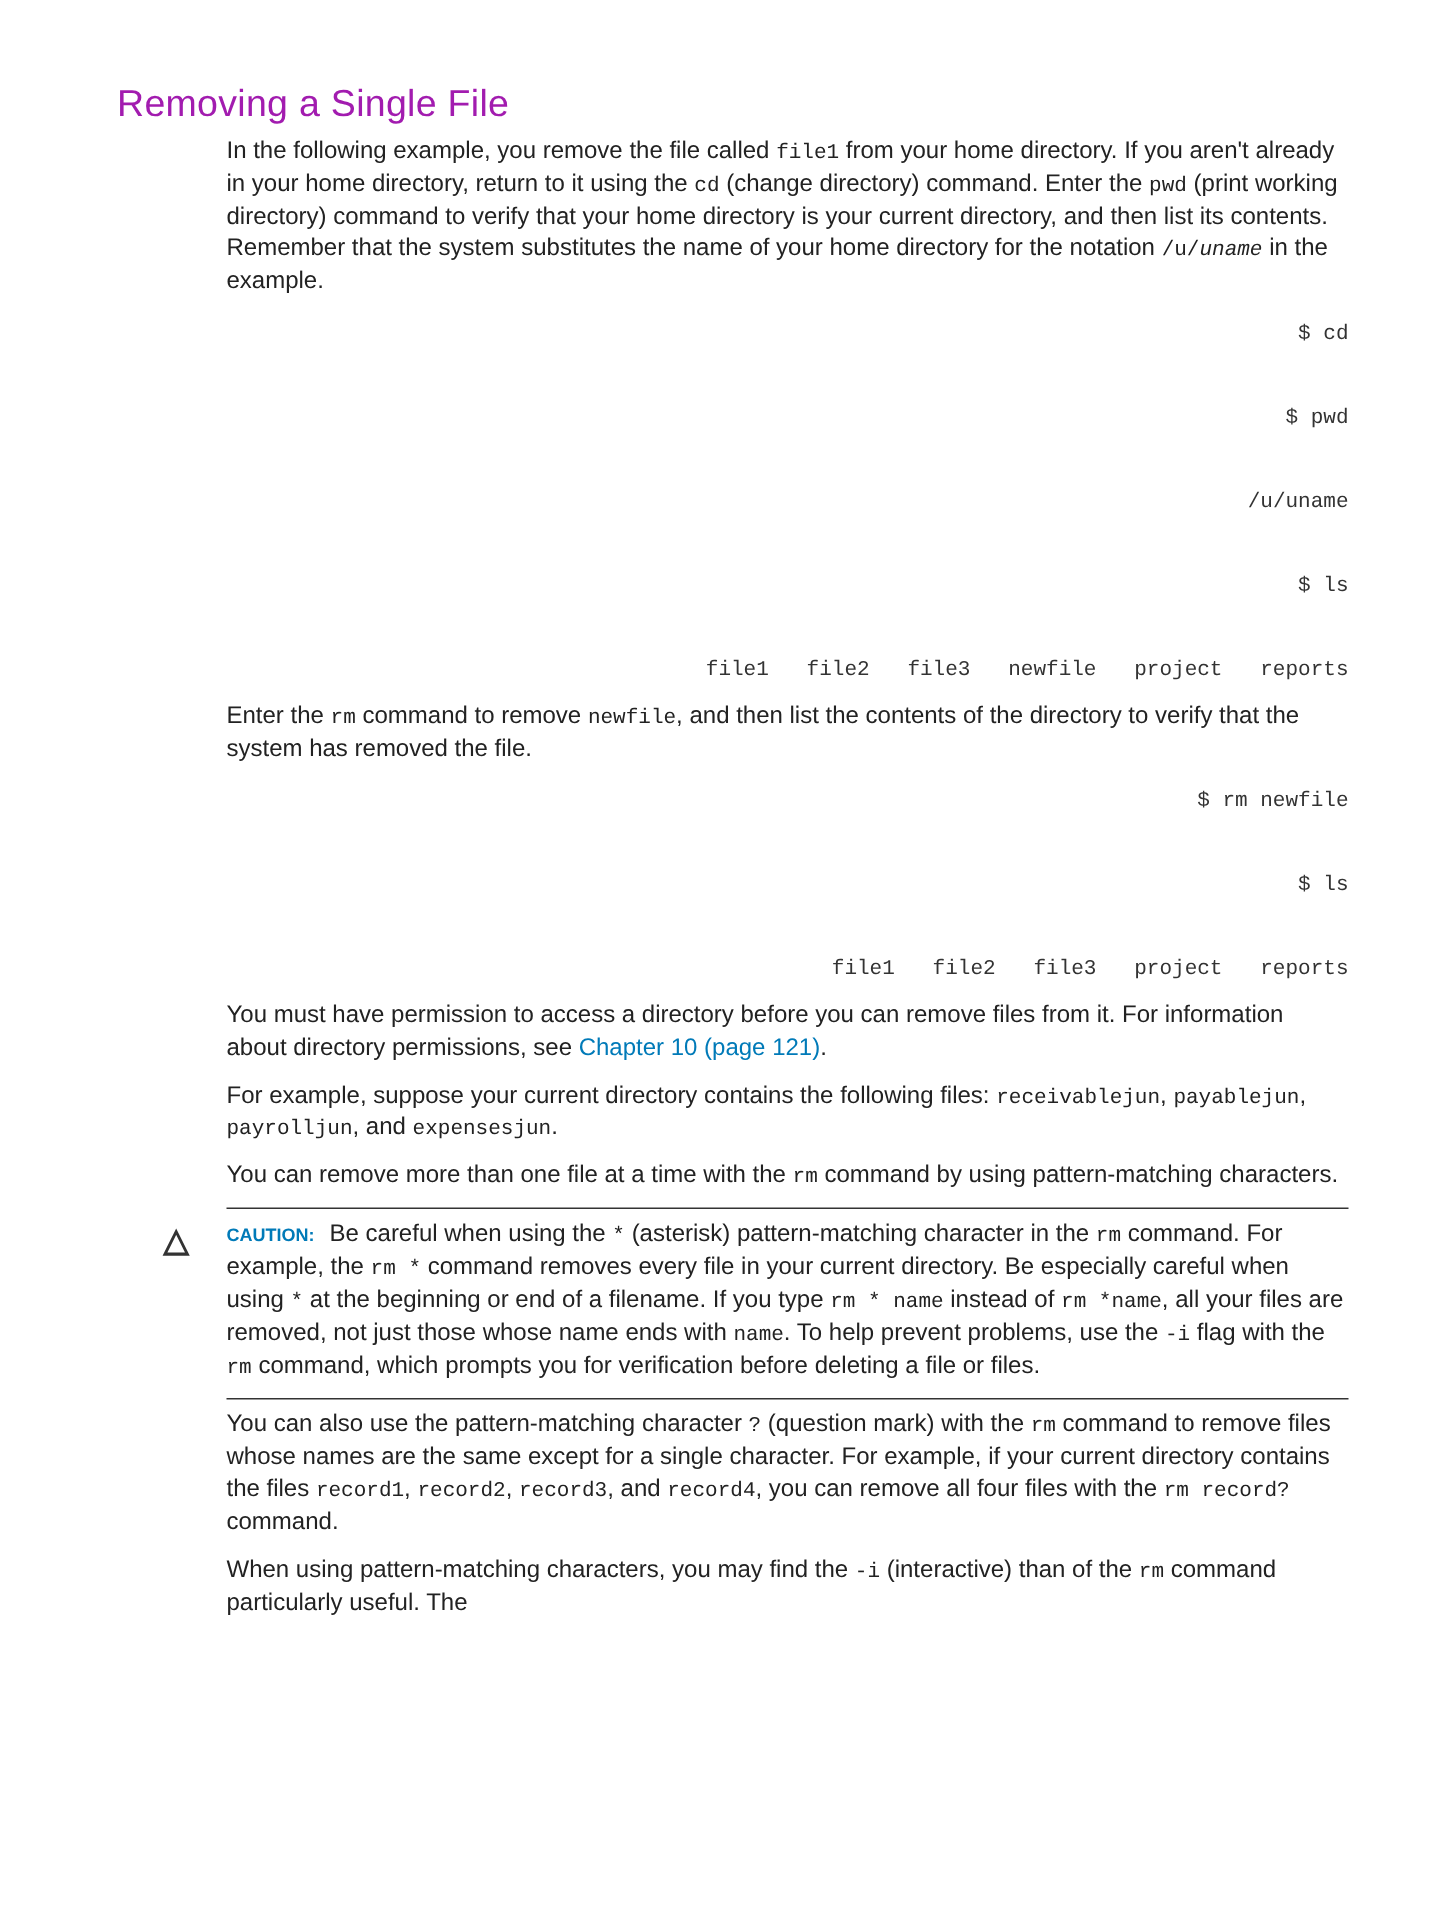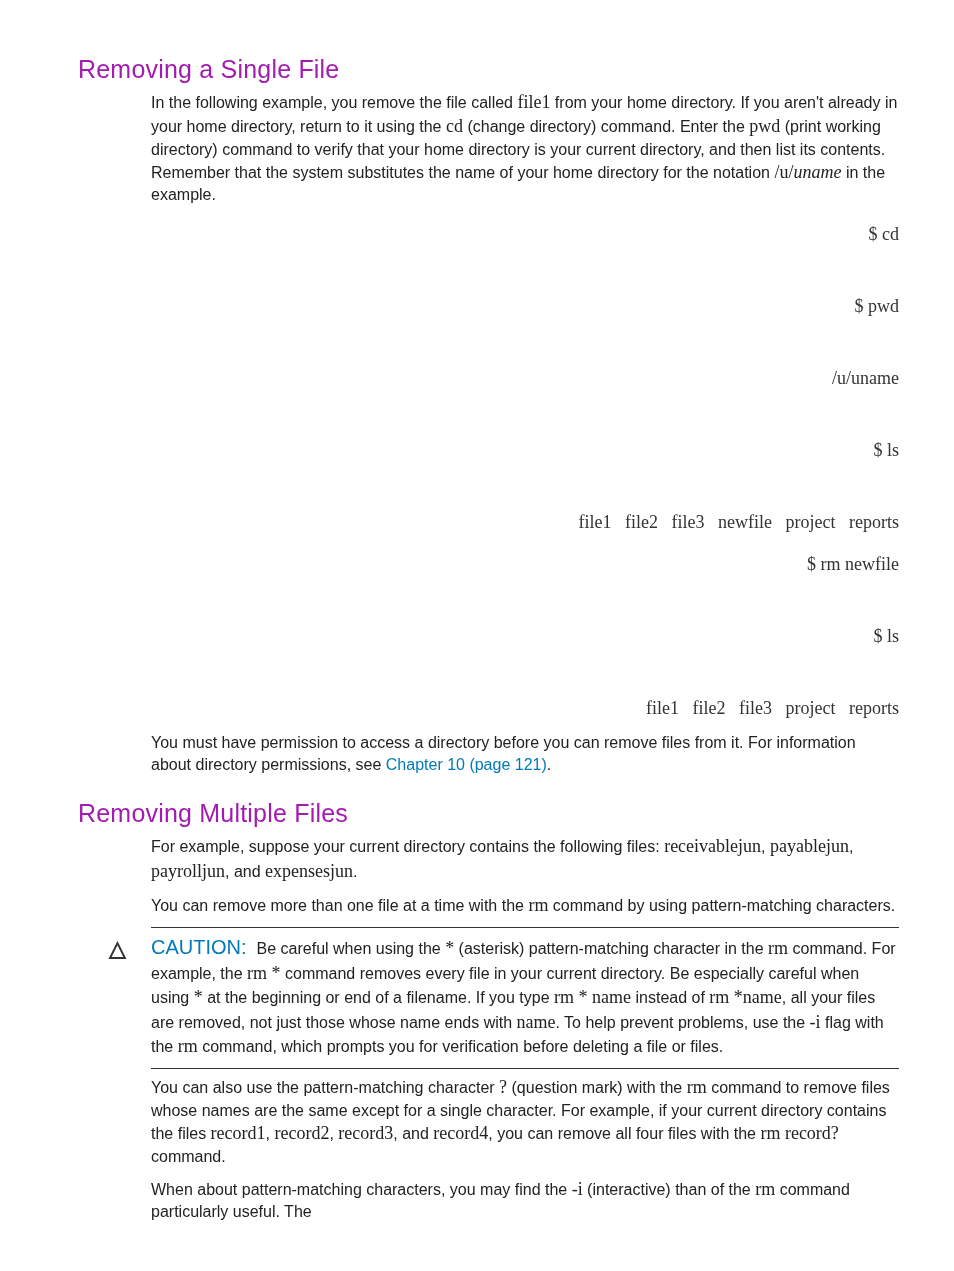--- a/index.html
+++ b/index.html
@@ -25,22 +25,22 @@
   .indent {
     margin-left: 73px;
   }
   p {
     font-size: 16px;
     line-height: 1.35;
     margin: 6px 0 10px 0;
     color: #222;
   }
   .mono, code {
-    font-family: Liberation Serif, serif;
-    font-size: 18px;
+    font-family: Liberation Mono, monospace;
+    font-size: 14px;
   }
   pre.mono {
     margin: 6px 0 6px 0;
     line-height: 2.0;
     white-space: pre;
     text-align: right;
   }
   a.link {
     color: #007ab8;
     text-decoration: none;
@@ -57,22 +57,22 @@
   .caution-icon {
     position: absolute;
     left: -42px;
     top: 2px;
     font-size: 22px;
     font-weight: bold;
     font-family: Arial, sans-serif;
   }
   .caution-label {
     color: #007ab8;
-    font-weight: 400;
-    font-size: 20px;
+    font-weight: 700;
+    font-size: 12px;
     margin-right: 10px;
   }
 </style>
 </head>
 <body>
 
 <div class="page">
 
   <h2 class="section">Removing a Single File</h2>
 
@@ -84,35 +84,37 @@
     <pre class="mono">$ cd
 
 $ pwd
 
 /u/uname
 
 $ ls
 
 file1   file2   file3   newfile   project   reports</pre>
 
+    <p>
+      <span>Enter the </span><code>rm</code><span> command to remove </span><code>newfile</code><span>, and then list the contents of the directory to verify that the system has removed the file.</span>
+    </p>
 
     <pre class="mono">$ rm newfile
 
 $ ls
 
 file1   file2   file3   project   reports</pre>
 
     <p>
       <span>You must have permission to access a directory before you can remove files from it. For information about directory permissions, see </span><a class="link">Chapter 10 (page 121)</a><span>.</span>
     </p>
 
 
   </div>
 
-  <h2 class="section" style="margin-top:24px">Removing Multiple Files</h2>
 
   <div class="indent">
     <p>
       <span>For example, suppose your current directory contains the following files: </span><code>receivablejun</code><span>, </span><code>payablejun</code><span>, </span><code>payrolljun</code><span>, and </span><code>expensesjun</code><span>.</span>
     </p>
 
     <p>
       <span>You can remove more than one file at a time with the </span><code>rm</code><span> command by using pattern-matching characters.</span>
     </p>
 
@@ -126,18 +128,18 @@
       </p>
     </div>
 
     <hr class="rule">
 
     <p>
       <span>You can also use the pattern-matching character </span><code>?</code><span> (question mark) with the </span><code>rm</code><span> command to remove files whose names are the same except for a single character. For example, if your current directory contains the files </span><code>record1</code><span>, </span><code>record2</code><span>, </span><code>record3</code><span>, and </span><code>record4</code><span>, you can remove all four files with the </span><code>rm record?</code><span>  command.</span>
     </p>
 
     <p>
-      <span>When about pattern-matching characters, you may find the </span><code>-i</code><span> (interactive) than of the </span><code>rm</code><span> command particularly useful. The </span>
+      <span>When using pattern-matching characters, you may find the </span><code>-i</code><span> (interactive) than of the </span><code>rm</code><span> command particularly useful. The </span>
     </p>
 
   </div>
 
 </div>
 
 </body></html>

